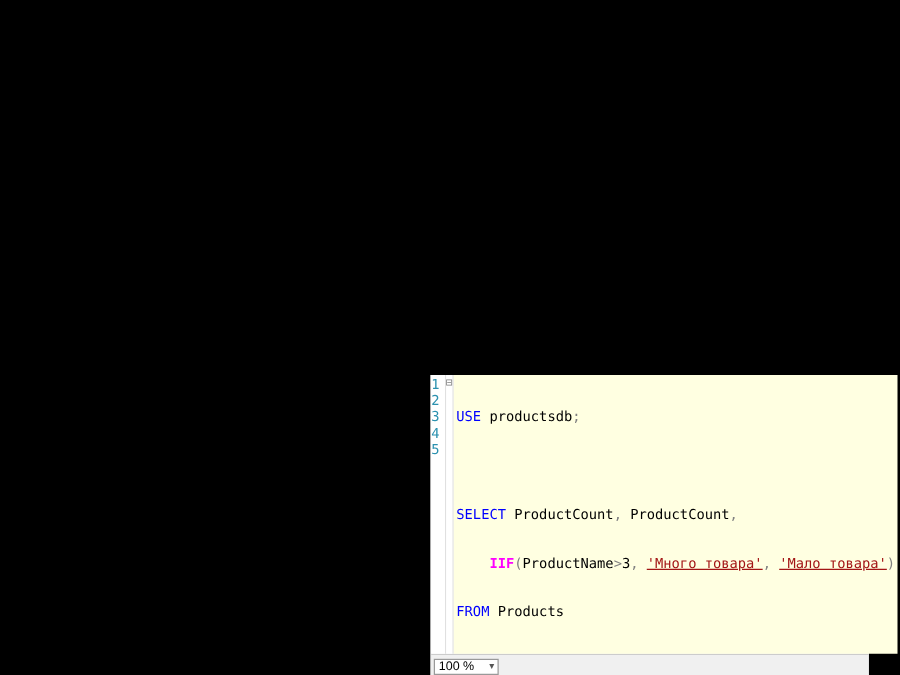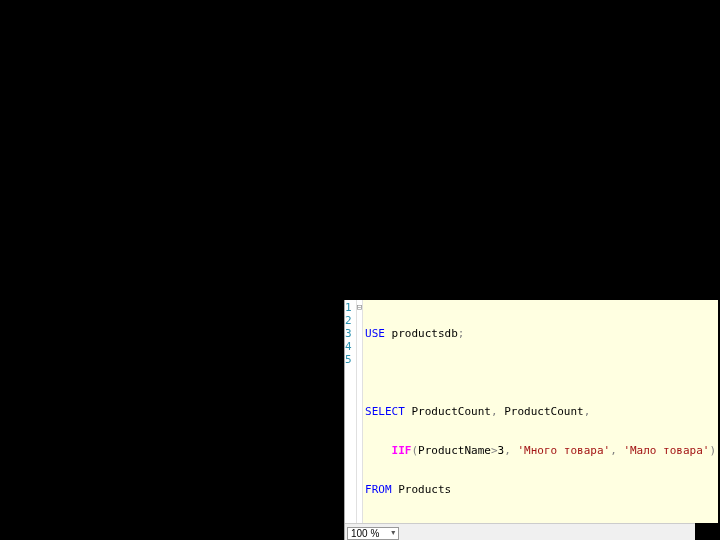--- a/index.html
+++ b/index.html
@@ -56,21 +56,21 @@
     padding: 1px 2px;
     white-space: pre;
     flex: 1;
     background: #ffffe1;
     position: relative;
   }
   .code-line { min-height: 13px; }
   .kw-blue  { color: #0000ff; }
   .kw-mag   { color: #ff00ff; font-weight: bold; }
   .kw-gray  { color: #808080; }
-  .str-red  { color: #a31515; }
+  .str-red  { color: #a31515; text-decoration: underline; }
   .plain    { color: #000; }
   
   .zoom-bar {
     border-top: 1px solid #ccc;
     background: #f0f0f0;
     padding: 1px 2px;
     display: flex;
     align-items: center;
     height: 16px;
   }

